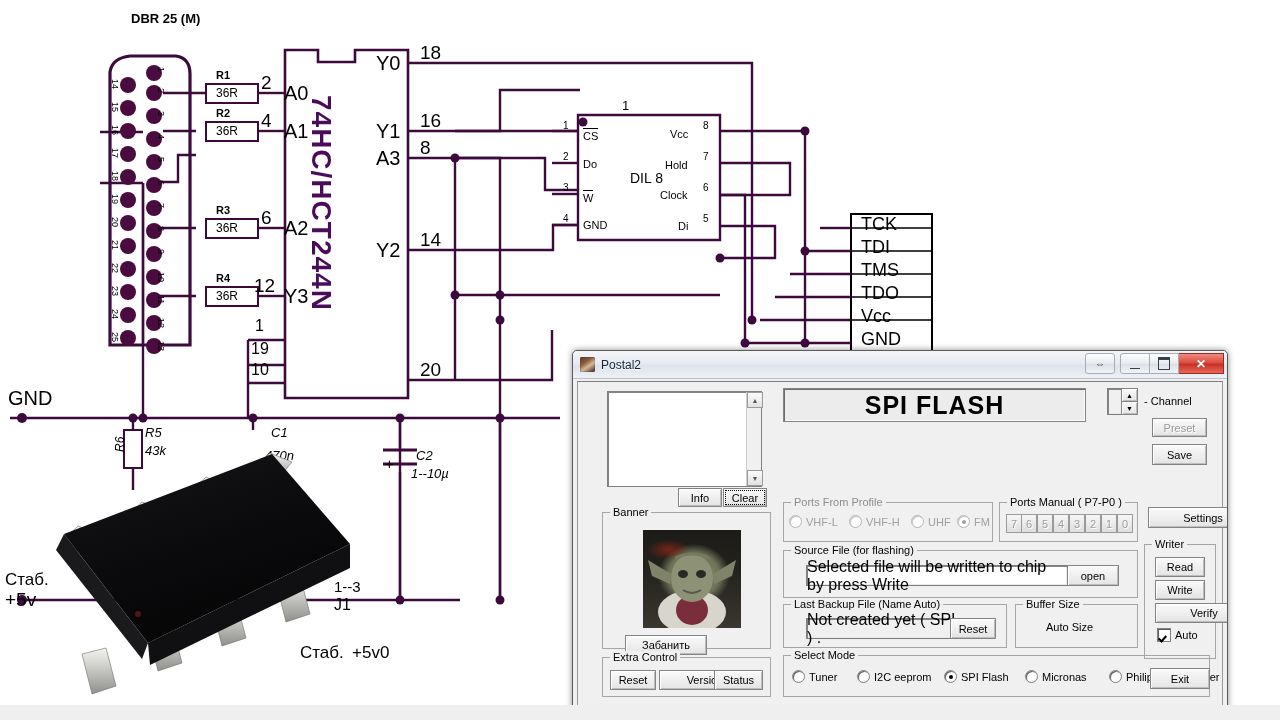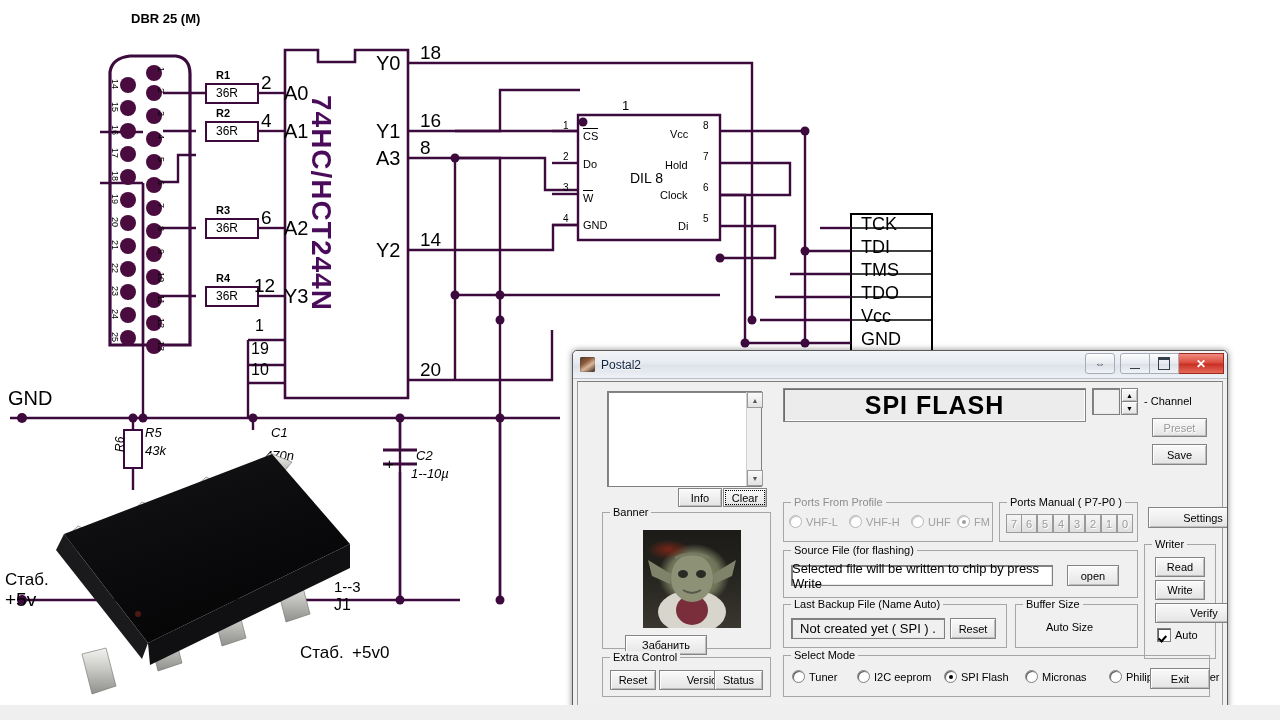--- a/index.html
+++ b/index.html
@@ -71,21 +71,21 @@
     box-shadow:inset 1px 1px 0 #fff, inset -1px -1px 0 #bdbdbd;
     font-size:11px;text-align:center;color:#000;
     display:flex;align-items:center;justify-content:center;
     position:absolute;cursor:default;
   }
   .btn.dis{color:#9a9a9a;text-shadow:1px 1px 0 #fff;}
   .btn.focus{outline:1px dotted #000;outline-offset:-3px;}
   .field{
     position:absolute;background:#fff;border:1px solid #7f7f7f;
     box-shadow:inset 1px 1px 0 #848484, inset -1px -1px 0 #e9e9e9;
-    font-size:13px;display:flex;align-items:center;
+    font-size:16px;display:flex;align-items:center;margin-left:15px;
   }
   .sunken{
     position:absolute;background:#f0f0f0;border:1px solid #848484;
     box-shadow:inset 1px 1px 0 #6d6d6d, inset -1px -1px 0 #fdfdfd;
     display:flex;align-items:center;justify-content:center;font-size:11px;
   }
   .lbl{position:absolute;font-size:11px;white-space:nowrap;}
   .radio{position:absolute;display:flex;align-items:center;gap:4px;font-size:11px;white-space:nowrap;}
   .radio .dot{
     width:11px;height:11px;border-radius:50%;background:#fff;

